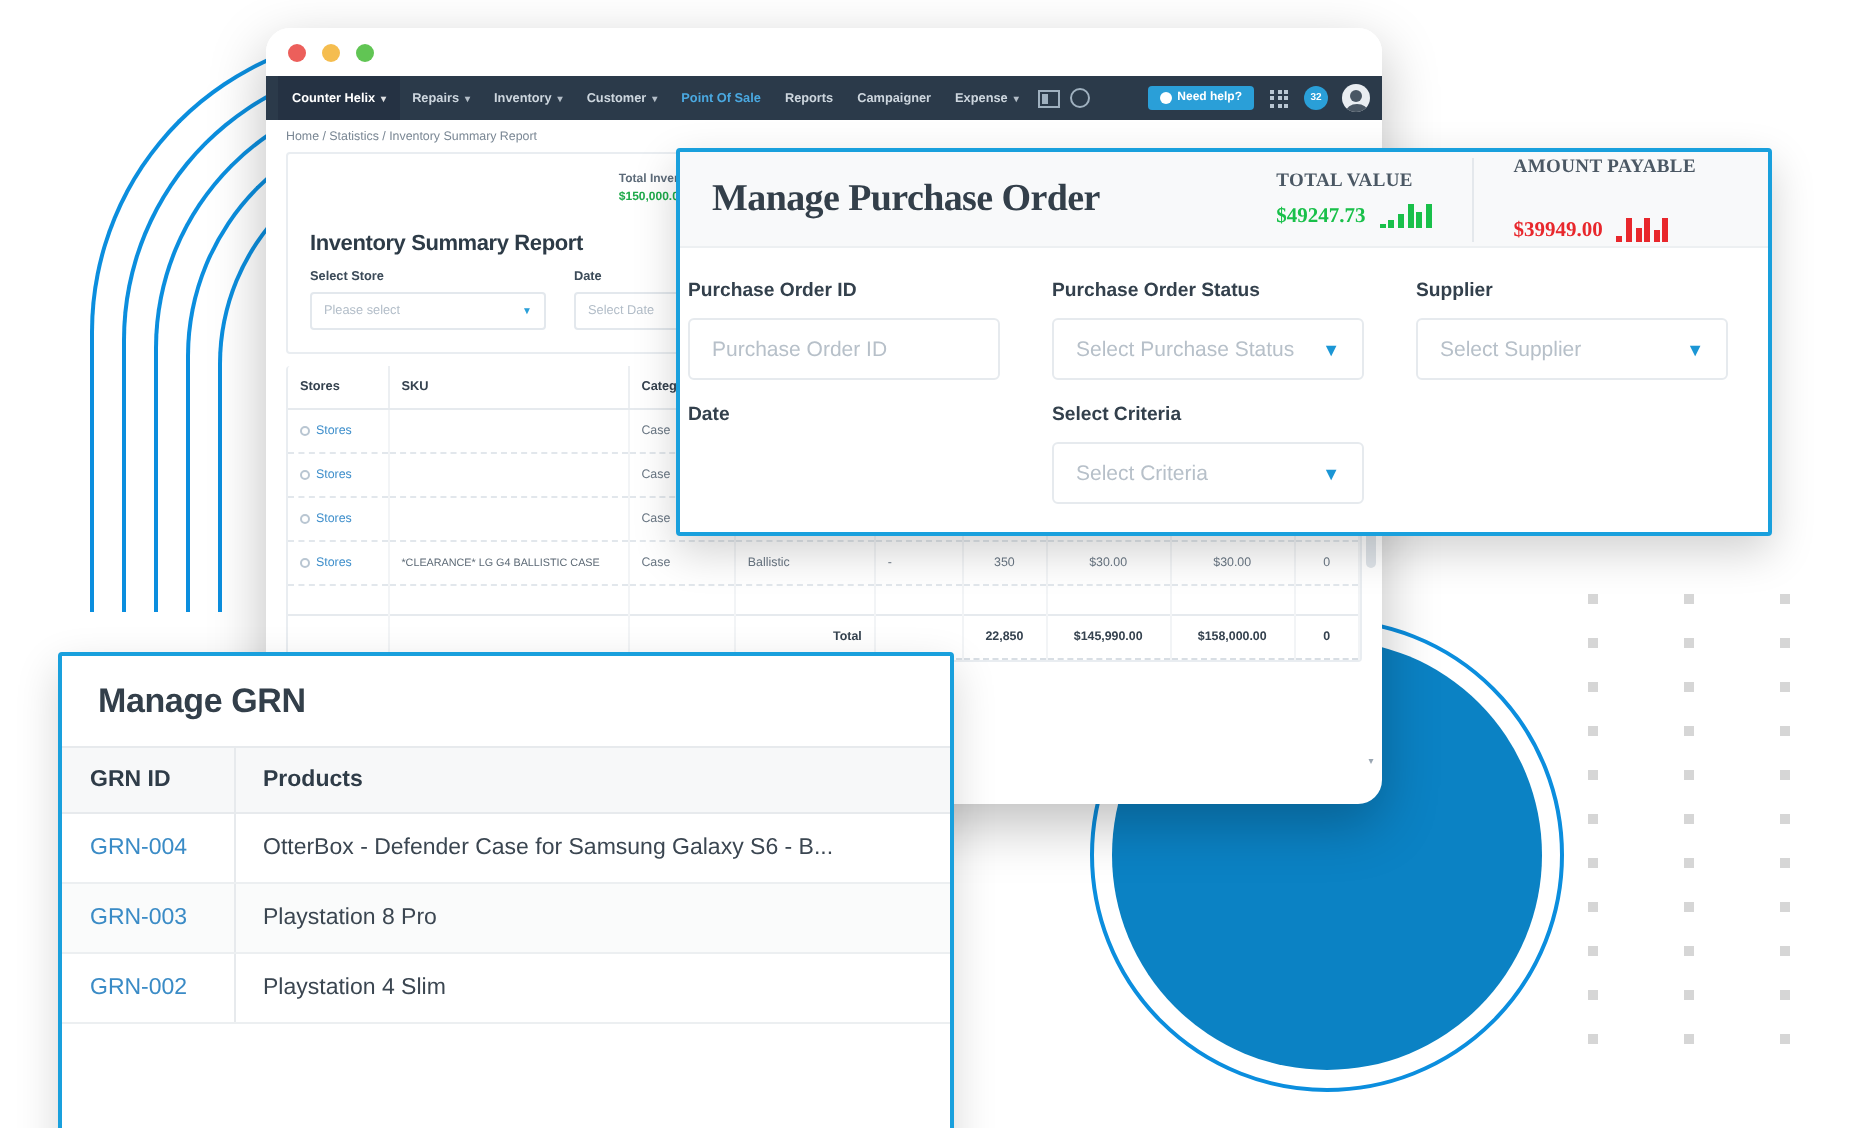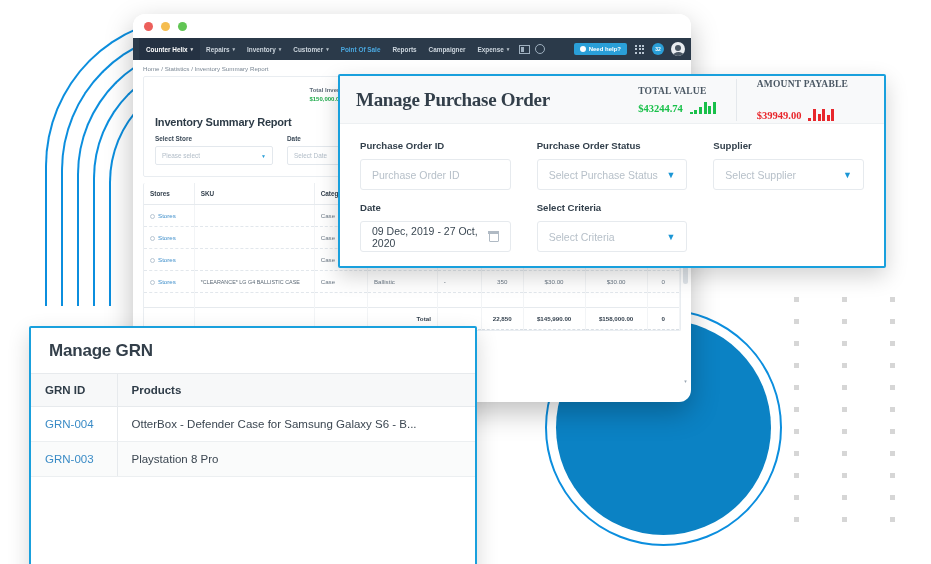--- a/index.html
+++ b/index.html
@@ -136,21 +136,21 @@
   .po-kpi + .po-kpi{border-left:1px solid #e4e8ec;}
   .po-kpi .k{font-size:9.5px;font-weight:700;color:#4b5864;letter-spacing:.2px;}
   .po-kpi .v{font-size:10.5px;font-weight:700;margin-top:4px;display:flex;align-items:flex-end;gap:7px;}
   .po-kpi.green .v{color:#19c04a;}
   .po-kpi.red .v{color:#e8272c;margin-top:18px;}
   .kbars{display:inline-flex;align-items:flex-end;gap:1.6px;height:14px;}
   .kbars i{width:3px;display:block;}
   .po-kpi.green .kbars i{background:#19c04a;}
   .po-kpi.red .kbars i{background:#e8272c;}
 
-  .po-body{padding:16px 20px 0 20px;}
+  .po-body{padding:16px 20px 0 4px;}
   .po-row{display:flex;gap:26px;}
   .po-field{width:160px;}
   .po-lbl{font-size:9.6px;font-weight:700;color:#33404c;margin-bottom:8px;}
   .po-ctl{
     height:31px;border:1px solid #e6eaee;border-radius:3px;background:#fff;
     display:flex;align-items:center;justify-content:space-between;
     padding:0 11px;font-size:10.5px;color:#b7c0c9;
   }
   .po-ctl.filled{color:#3a4752;}
   .po-tri{color:#1b96d5;font-size:9px;}
@@ -422,21 +422,21 @@
     </div>
   </div>
 
   <div id="po-panel">
     <div class="po-head">
       <div class="po-title">Manage Purchase Order</div>
       <div class="po-kpis">
         <div class="po-kpi green">
           <div class="k">TOTAL VALUE</div>
           <div class="v">
-            <span>$43244.74</span>
+            <span>$49247.73</span>
             <span class="kbars">
               <i style="height:2px"></i>
                 <i style="height:4px"></i>
                 <i style="height:7px"></i>
                 <i style="height:12px"></i>
                 <i style="height:8px"></i>
                 <i style="height:12px"></i>
             </span>
           </div>
         </div>
@@ -477,24 +477,20 @@
           <div class="po-ctl">
             <span>Select Supplier</span>
             <span class="po-tri">▼</span>
           </div>
         </div>
       </div>
 
       <div class="po-row" style="margin-top:12px;">
         <div class="po-field">
           <div class="po-lbl">Date</div>
-          <div class="po-ctl filled">
-            <span>09 Dec, 2019 - 27 Oct, 2020</span>
-            <span class="cal"></span>
-          </div>
         </div>
         <div class="po-field">
           <div class="po-lbl">Select Criteria</div>
           <div class="po-ctl">
             <span>Select Criteria</span>
             <span class="po-tri">▼</span>
           </div>
         </div>
         <div class="po-field"></div>
       </div>
@@ -512,17 +508,21 @@
       </thead>
       <tbody>
         <tr>
           <td class="id">GRN-004</td>
           <td>OtterBox - Defender Case for Samsung Galaxy S6 - B...</td>
         </tr>
         <tr>
           <td class="id">GRN-003</td>
           <td>Playstation 8 Pro</td>
         </tr>
+        <tr>
+          <td class="id">GRN-002</td>
+          <td>Playstation 4 Slim</td>
+        </tr>
       </tbody>
     </table>
   </div>
 
 </div>
 
 </body></html>

